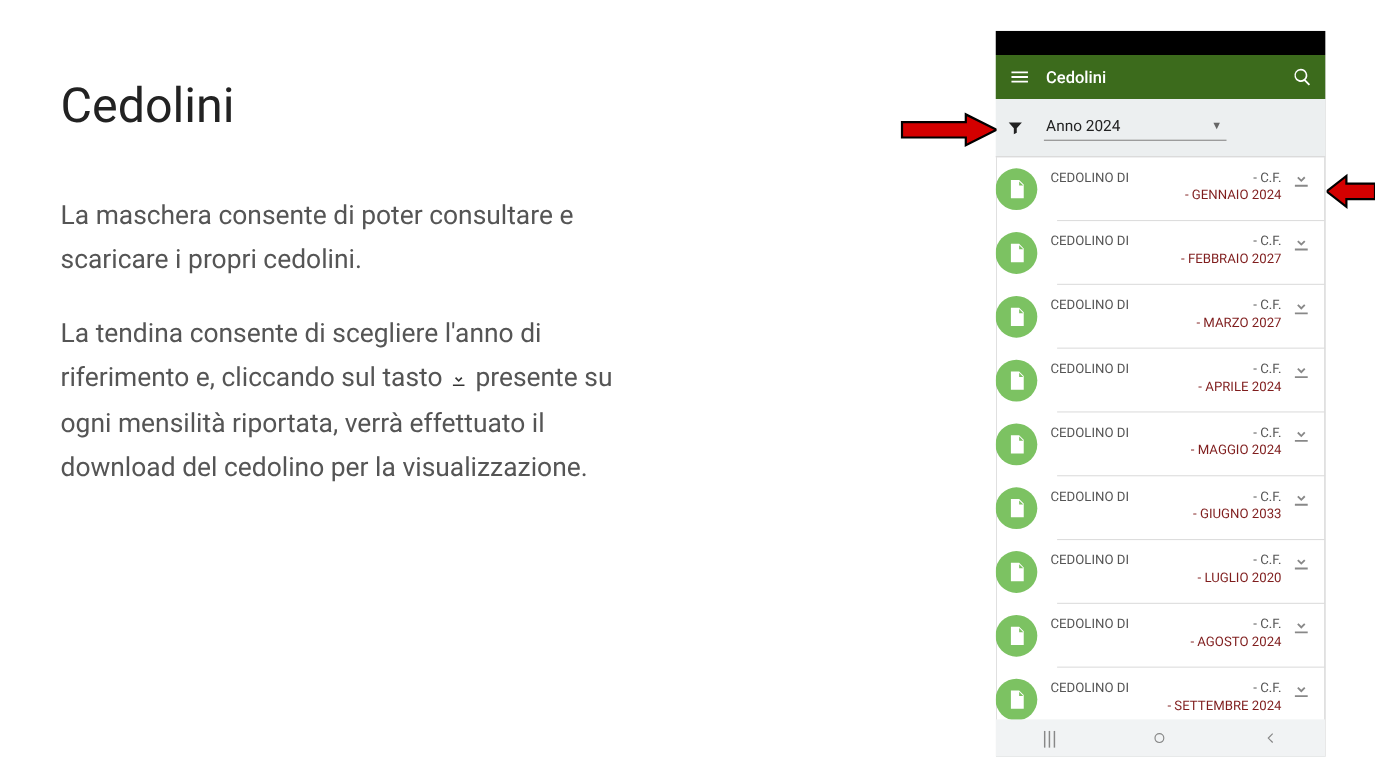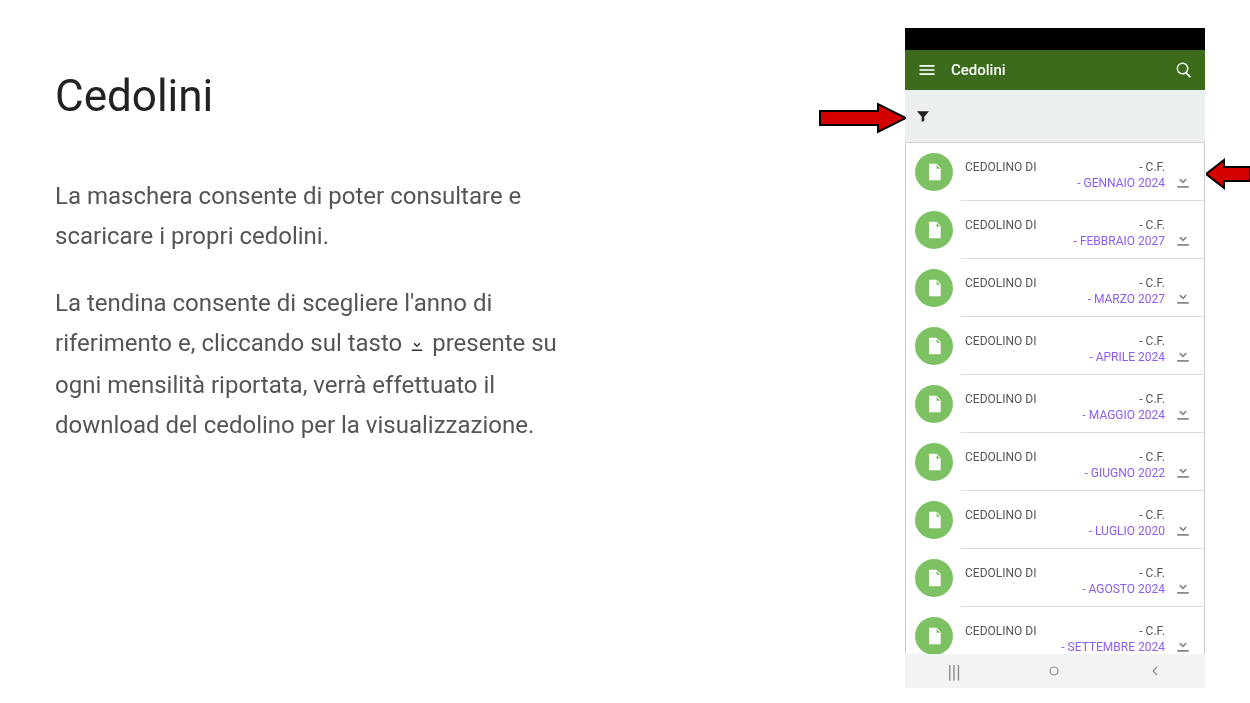--- a/index.html
+++ b/index.html
@@ -83,22 +83,22 @@
     align-items: center;
     justify-content: space-between;
     font-size: 14px;
     color: #222;
   }
   .year-select .chev { font-size: 10px; color:#666; line-height:1;}
 
   .list { overflow: hidden; }
   .row {
     display: flex;
-    align-items: flex-end;
-    padding: 10px 12px 10px 10px;
+    align-items: flex-start;
+    padding: 10px 12px 10px 0;
     position: relative;
   }
   .row::after{
     content:"";
     position:absolute;
     left:56px; right:0; bottom:0;
     border-bottom:1px solid #ddd;
   }
   .avatar {
     width: 38px; height: 38px; border-radius: 50%;
@@ -106,21 +106,21 @@
     display:flex; align-items:center; justify-content:center;
     flex:0 0 auto;
   }
   .avatar svg { width:20px; height:20px; fill:#fff; }
   .row-text {
     flex:1;
     margin-left: 12px;
     min-width:0;
   }
   .row-text .l1 { font-size:12px; color:#555; line-height:1.35;}
-  .row-text .l2 { font-size:12px; color:#8b5cf6; line-height:1.35; text-align:right;}
+  .row-text .l2 { font-size:12px; color:#7f1d1d; line-height:1.35; text-align:right;}
   .dl-btn { flex:0 0 auto; margin-left:8px; }
   .dl-btn svg { width:20px; height:20px; fill:#888; display:block;}
 
   .nav-bar {
     position:absolute;
     bottom:0; left:0; right:0;
     height:34px;
     background:#f1f3f4;
     display:flex;
     align-items:center;
@@ -173,20 +173,24 @@
         </svg>
     </span>
   </div>
 
   <div class="filter-bar">
     <span class="funnel">
       <svg viewBox="0 0 24 24">
           <path d="M3 5h18l-7 8v6l-4 2v-8z"></path>
         </svg>
     </span>
+    <div class="year-select">
+      <span>Anno 2024</span>
+      <span class="chev">▼</span>
+    </div>
   </div>
 
   <div class="list" id="rows-container">
       <div class="row">
         <div class="avatar">
           <svg viewBox="0 0 24 24">
             <path d="M6 2h9l5 5v15H6zM15 3.5V8h4.5"></path>
             <rect x="9" y="11" width="8" height="1.6" rx=".8"></rect>
             <rect x="9" y="14" width="8" height="1.6" rx=".8"></rect>
             <rect x="9" y="17" width="5" height="1.6" rx=".8"></rect>
@@ -282,21 +286,21 @@
         <div class="avatar">
           <svg viewBox="0 0 24 24">
             <path d="M6 2h9l5 5v15H6zM15 3.5V8h4.5"></path>
             <rect x="9" y="11" width="8" height="1.6" rx=".8"></rect>
             <rect x="9" y="14" width="8" height="1.6" rx=".8"></rect>
             <rect x="9" y="17" width="5" height="1.6" rx=".8"></rect>
           </svg>
         </div>
         <div class="row-text">
           <div class="l1"><span>CEDOLINO DI</span><span style="float:right">- C.F.</span></div>
-          <div class="l2">- GIUGNO 2022</div>
+          <div class="l2">- GIUGNO 2033</div>
         </div>
         <div class="dl-btn">
           <svg viewBox="0 0 24 24">
             <path d="M12 3v9.17l3.09-3.09 1.41 1.41L12 15l-4.5-4.5 1.41-1.41L12 12.17V3zM5 18h14v2H5z"></path>
           </svg>
         </div>
       </div>
       <div class="row">
         <div class="avatar">
           <svg viewBox="0 0 24 24">

